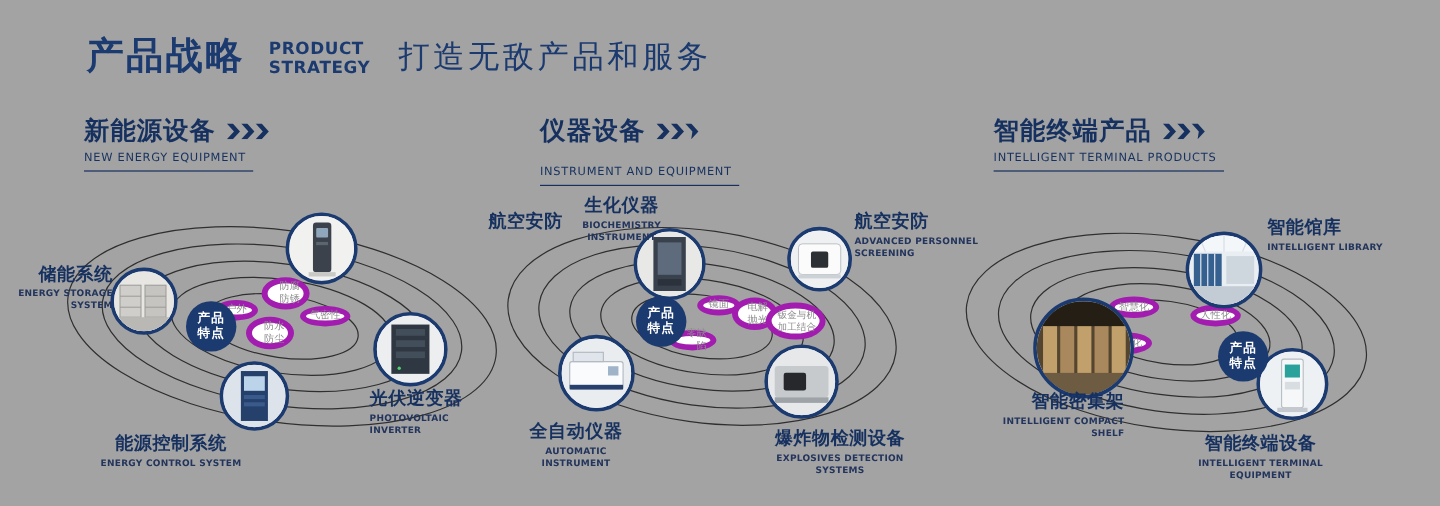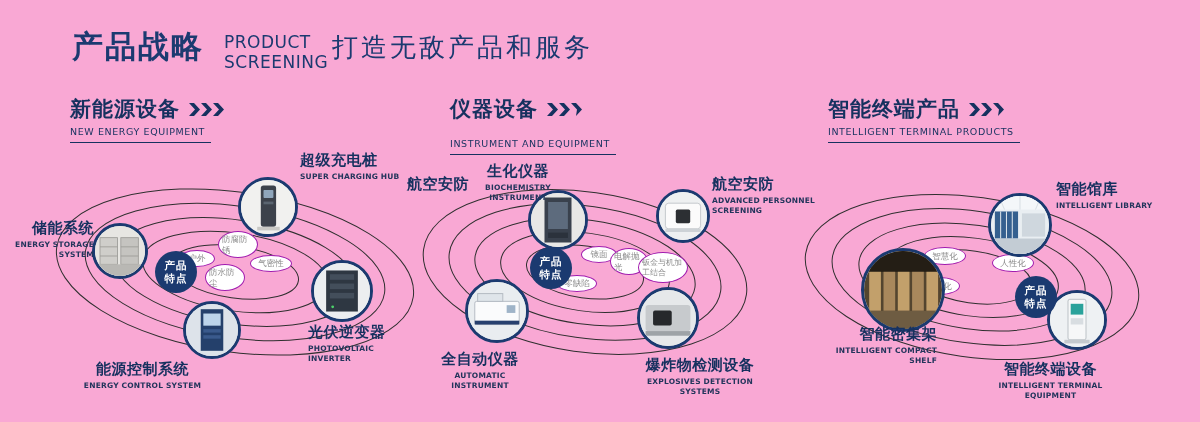--- a/index.html
+++ b/index.html
@@ -1,58 +1,58 @@
 <!DOCTYPE html>
 <html><head>
 <meta charset="utf-8">
 <style>
   * { margin:0; padding:0; box-sizing:border-box; }
   html,body { background:#ffffff; }
   body { font-family:"DejaVu Sans","Liberation Sans",sans-serif; }
-  #canvas { position:relative; width:1200px; height:422px; background:#f9a8d4; overflow:hidden; }
+  #canvas { position:relative; width:1200px; height:422px; background:#a3a3a3; overflow:hidden; }
 
   .hdr-title  { position:absolute; left:72px;  top:26px; font-size:31px; font-weight:bold; color:#1b3a70; letter-spacing:2px; }
-  .hdr-sub    { position:absolute; left:224px; top:33px; font-size:17px; font-weight:normal; color:#1b3a70; line-height:1.15; letter-spacing:0.5px; }
+  .hdr-sub    { position:absolute; left:224px; top:33px; font-size:14px; font-weight:bold; color:#1b3a70; line-height:1.15; letter-spacing:0.5px; }
   .hdr-slogan { position:absolute; left:332px; top:30px; font-size:26px; font-weight:normal; color:#1b3a70; letter-spacing:3px; }
 
   .sec-title { position:absolute; font-size:21px; font-weight:bold; color:#16315f; letter-spacing:1px; display:flex; align-items:center; gap:9px; }
   .sec-sub   { position:absolute; font-size:9.5px; font-weight:normal; color:#16315f; letter-spacing:0.6px;
                border-bottom:1px solid #16315f; padding-bottom:5px; padding-right:6px; }
 
   .orbits { position:absolute; overflow:visible; z-index:1; }
 
   .pcircle { position:absolute; border:3px solid #1b3a70; border-radius:50%; overflow:hidden; background:#e8e8e8; z-index:5; }
   .pcircle svg { display:block; width:100%; height:100%; }
 
   .badge { position:absolute; width:42px; height:42px; border-radius:50%; background:#1b3a70; color:#fff;
            font-size:10.5px; font-weight:bold; display:flex; flex-direction:column; align-items:center;
            justify-content:center; line-height:1.25; z-index:6; letter-spacing:1px; }
 
-  .tag { position:absolute; background:#fff; border:1px solid #a21caf; border-radius:50%; color:#8c8c8c;
-         display:flex; align-items:center; justify-content:center; text-align:left; line-height:1.2;
+  .tag { position:absolute; background:#fff; border:5px solid #a21caf; border-radius:50%; color:#8c8c8c;
+         display:flex; align-items:center; justify-content:center; text-align:right; line-height:1.2;
          z-index:4; padding:1px 3px; font-size:8.5px; }
   .tag.small { font-size:8px; }
 
   .plabel { position:absolute; z-index:7; }
   .plabel .cn { font-size:15px; font-weight:bold; color:#16315f; letter-spacing:0.5px; }
   .plabel .en { font-size:7.5px; font-weight:bold; color:#23355c; letter-spacing:0.2px; margin-top:2px; line-height:1.3; }
   .ta-r { text-align:right; }
   .ta-c { text-align:center; }
 
   .chev svg { display:block; }
 </style>
 </head>
 <body>
 
 <div id="canvas">
 
   <div class="hdr-title">产品战略</div>
   <div class="hdr-sub">
     <div>PRODUCT</div>
-    <div>SCREENING</div>
+    <div>STRATEGY</div>
   </div>
   <div class="hdr-slogan">打造无敌产品和服务</div>
 
   <div class="sec-title" style="left:70px; top:95px;">
     <span>新能源设备</span>
     <span class="chev">
       <svg width="36" height="13" viewBox="0 0 36 13">
           <g fill="#16315f">
         <path d="M0 0 L5 0 L11 6.5 L5 13 L0 13 L6 6.5 Z"></path>
         <path d="M12 0 L17 0 L23 6.5 L17 13 L12 13 L18 6.5 Z"></path>
@@ -171,24 +171,20 @@
   </div>
   <div class="tag" style="left:179px; top:250px; width:36px; height:17px;">户外</div>
   <div class="tag" style="left:218px; top:231px; width:40px; height:27px;">防腐防锈</div>
   <div class="tag" style="left:250px; top:255px; width:42px; height:17px;">气密性</div>
   <div class="tag" style="left:205px; top:264px; width:40px; height:27px;">防水防尘</div>
 
   <div class="plabel ta-r" style="left:4px; top:219px; width:90px;">
     <div class="cn">储能系统</div>
     <div class="en">ENERGY STORAGE SYSTEM</div>
   </div>
-  <div class="plabel" style="left:300px; top:151px; width:120px;">
-    <div class="cn">超级充电桩</div>
-    <div class="en">SUPER CHARGING HUB</div>
-  </div>
   <div class="plabel" style="left:308px; top:323px; width:110px;">
     <div class="cn">光伏逆变器</div>
     <div class="en">PHOTOVOLTAIC INVERTER</div>
   </div>
   <div class="plabel ta-c" style="left:80px; top:360px; width:125px;">
     <div class="cn">能源控制系统</div>
     <div class="en">ENERGY CONTROL SYSTEM</div>
   </div>
 
   <div class="pcircle" style="left:528px; top:190px; width:60px; height:60px;">

